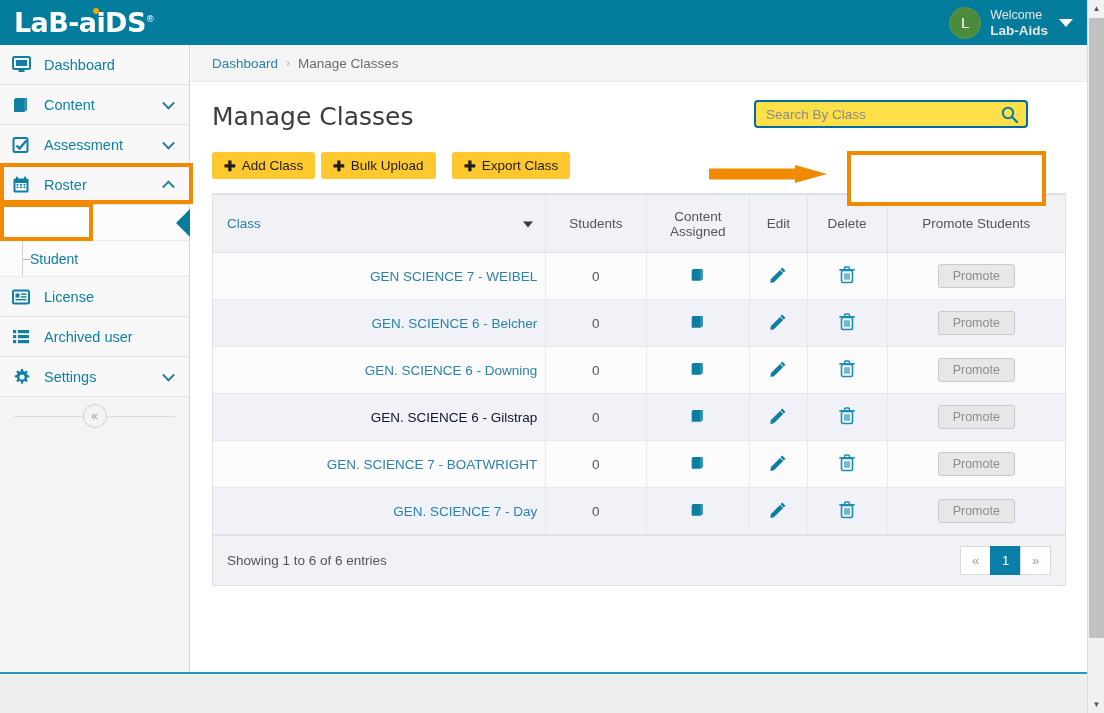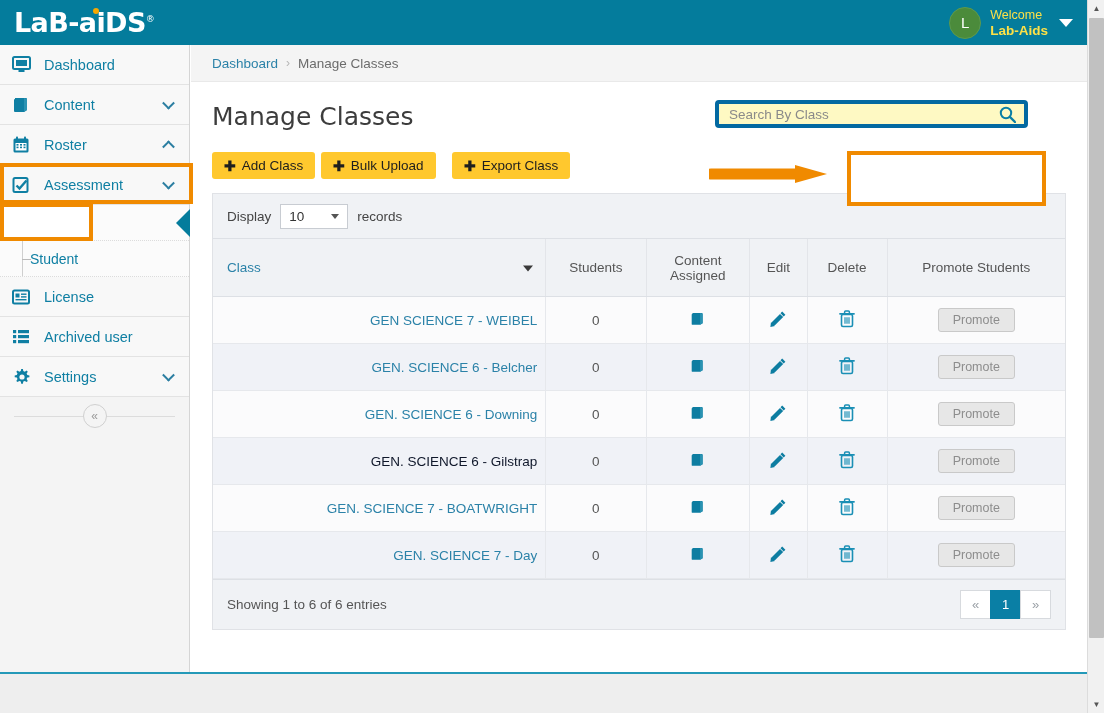--- a/index.html
+++ b/index.html
@@ -49,21 +49,21 @@
   }
   .avatar {
     width: 32px; height: 32px; border-radius: 50%;
     background: #4b8b3b;
     color: #fff;
     display: flex; align-items: center; justify-content: center;
     font-size: 15px;
     border: 1px solid #5d9a4d;
   }
   .welcome {
-    color: #fde047; font-size: 12.5px; line-height: 16px;
+    color: #e5e5e5; font-size: 12.5px; line-height: 16px;
   }
   .welcome .name { font-weight: bold; font-size: 13.5px; }
   .caret-down {
     width: 0; height: 0;
     border-left: 7px solid transparent;
     border-right: 7px solid transparent;
     border-top: 8px solid #ffffff;
     margin-left: 2px;
   }
 
@@ -180,25 +180,25 @@
     position: relative;
     padding: 20px 21px 0 21px;
     height: 62px;
   }
   .page-title {
     font-size: 25px; color: #3c3c3c; font-weight: normal;
     font-family: "DejaVu Sans", sans-serif;
   }
   .searchbox {
     position: absolute; right: 59px; top: 18px;
-    width: 313px; height: 28px;
-    border: 4px solid #0369a1;
+    width: 274px; height: 28px;
+    border: 2px solid #0369a1;
     border-radius: 4px;
     display: flex; align-items: center;
-    background: #fef9c3;
+    background: #fde047;
   }
   .searchbox input {
     flex: 1; border: 0; outline: 0;
     font-size: 13.5px; color: #555;
     padding-left: 10px;
     font-family: "Liberation Sans", sans-serif;
     background: transparent;
   }
   .searchbox input::placeholder { color: #8a8a8a; }
   .search-icon { width: 34px; display:flex; align-items:center; justify-content:center; color:#0a7fa5; }
@@ -402,20 +402,31 @@
     </div>
 
     <div class="nav-item">
       <span class="ico">
         <svg width="19" height="17" viewBox="0 0 19 17">
             <path d="M3 2 h11 a1 1 0 0 1 1 1 v11 l-3 2 h-9 a1 1 0 0 1 -1 -1 v-11 a1 1 0 0 1 1 -1z" fill="#0f7fa3"></path>
             <path d="M12 2 l3 1 v11 l-3 2z" fill="#2b93b3"></path>
           </svg>
       </span>
       <span class="lbl">Content</span>
+      <span class="chev"></span>
+    </div>
+
+    <div class="nav-item">
+      <span class="ico">
+        <svg width="19" height="18" viewBox="0 0 19 18">
+            <rect x="1.5" y="2" width="14" height="14" rx="1.5" fill="none" stroke="#0f7fa3" stroke-width="2"></rect>
+            <path d="M4.5 9.5 l3 3 l7 -8" fill="none" stroke="#0f7fa3" stroke-width="2.4"></path>
+          </svg>
+      </span>
+      <span class="lbl">Assessment</span>
       <span class="chev"></span>
     </div>
 
     <div class="nav-item">
       <span class="ico">
         <svg width="19" height="18" viewBox="0 0 19 18">
             <rect x="1.5" y="2.5" width="15" height="14" rx="1.5" fill="#0f7fa3"></rect>
             <rect x="3.5" y="7" width="11" height="7.5" fill="#ffffff"></rect>
             <g fill="#0f7fa3">
               <rect x="4.5" y="8" width="2" height="1.6"></rect>
@@ -426,31 +437,20 @@
               <rect x="11.5" y="10.6" width="2" height="1.6"></rect>
             </g>
             <rect x="4" y="0.5" width="2" height="3.5" rx="0.8" fill="#0f7fa3"></rect>
             <rect x="12" y="0.5" width="2" height="3.5" rx="0.8" fill="#0f7fa3"></rect>
           </svg>
       </span>
       <span class="lbl">Roster</span>
       <span class="chev up"></span>
     </div>
 
-    <div class="nav-item">
-      <span class="ico">
-        <svg width="19" height="18" viewBox="0 0 19 18">
-            <rect x="1.5" y="2" width="14" height="14" rx="1.5" fill="none" stroke="#0f7fa3" stroke-width="2"></rect>
-            <path d="M4.5 9.5 l3 3 l7 -8" fill="none" stroke="#0f7fa3" stroke-width="2.4"></path>
-          </svg>
-      </span>
-      <span class="lbl">Assessment</span>
-      <span class="chev"></span>
-    </div>
-
     <div class="sub-item">
       <span class="vline"></span>
       <span class="dblchev">»</span>
       <span>Class</span>
       <span class="active-pointer"></span>
     </div>
 
 
     <div class="sub-item">
       <span class="vline"></span>
@@ -551,28 +551,20 @@
       </div>
 
       <button class="btn-yellow" id="btn-end">
         <span class="plus">✚</span>
         <span>End School Session</span>
       </button>
     </div>
 
     <div class="panel">
 
-      <div class="panel-top">
-        <span>Display</span>
-        <div class="select-wrap">
-          <span>10</span>
-          <span class="sel-caret"></span>
-        </div>
-        <span>records</span>
-      </div>
 
       <table>
         <thead>
           <tr>
             <th class="sortable">
               <span>Class</span>
               <span class="sort-caret"></span>
             </th>
             <th>Students</th>
             <th>

